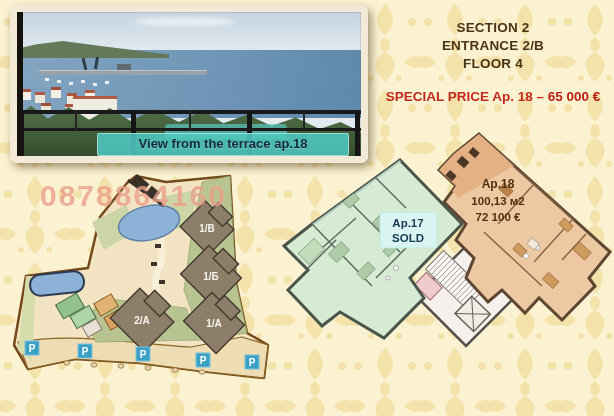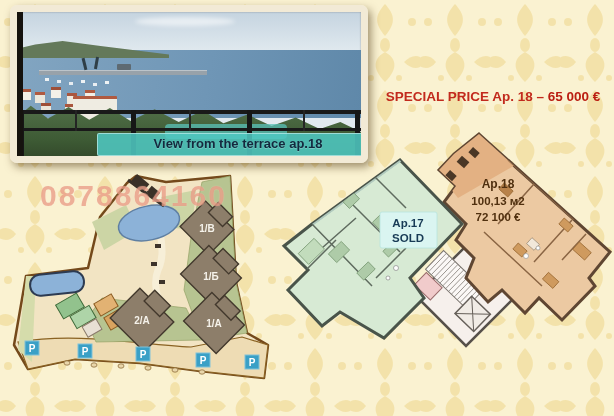--- a/index.html
+++ b/index.html
@@ -47,21 +47,21 @@
   .rail.r1{top:98px;height:4px;}
   .rail.r2{top:116px;height:3px;}
   .post{position:absolute;top:98px;width:5px;height:48px;background:#161616;z-index:4;}
   .post.p1{left:2px;} .post.p2{left:114px;} .post.p3{left:230px;} .post.p4{left:338px;}
   .subpost{position:absolute;top:98px;width:2px;height:21px;background:#242424;z-index:4;}
   .subpost.s1{left:58px;} .subpost.s2{left:172px;} .subpost.s3{left:286px;}
   .edgeL{position:absolute;left:0;top:0;width:6px;height:100%;background:#15120e;z-index:5;}
   .caption{position:absolute;left:80px;top:121px;width:250px;height:21px;z-index:6;
       background:rgba(78,199,192,.88);border:1px solid rgba(225,250,250,.55);border-radius:2px;
       color:#13293e;font-weight:700;font-size:13px;line-height:20px;text-align:center;
-      text-shadow:0 1px 1px rgba(255,255,255,.25);padding-left:15px;}
+      text-shadow:0 1px 1px rgba(255,255,255,.25);}
 
   
   .header{position:absolute;left:374px;top:19px;width:238px;text-align:center;z-index:10;}
   .header .ln{color:#4c3416;font-size:13.5px;font-weight:700;line-height:18px;letter-spacing:.2px;}
   .price-line{position:absolute;left:372px;top:89px;width:242px;text-align:center;z-index:10;
       color:#c22a1d;font-size:13.5px;font-weight:700;white-space:nowrap;}
   .price-line .val{font-weight:800;color:#ba1d11;}
 
   
   .watermark{position:absolute;left:40px;top:177px;z-index:30;font-size:30px;line-height:38px;
@@ -117,20 +117,25 @@
     <div class="post p2"></div>
     <div class="post p3"></div>
     <div class="post p4"></div>
     <div class="subpost s1"></div>
     <div class="subpost s2"></div>
     <div class="subpost s3"></div>
     <div class="edgeL"></div>
     <div class="caption">View from the terrace ap.18</div>
   </div>
 
+  <div class="header">
+    <div class="ln">SECTION 2</div>
+    <div class="ln">ENTRANCE 2/B</div>
+    <div class="ln">FLOOR 4</div>
+  </div>
   <div class="price-line">
     <span>SPECIAL PRICE Ap. 18 –</span>
     <span class="val">65 000 €</span>
   </div>
 
   <div class="watermark">0878864160</div>
 
   <svg class="siteplan" width="270" height="246" viewBox="0 0 270 246">
 
     <path d="M94,47 L121,13 L130,6 L160,12 L224,6 L230,112 L241,163 L262,175 L258,208 L194,201 L134,193 L69,189 L22,199 L8,175 L20,106 L82,98 Z" fill="#f2e4c3" stroke="#74491b" stroke-width="2.5" stroke-linejoin="round"></path>

